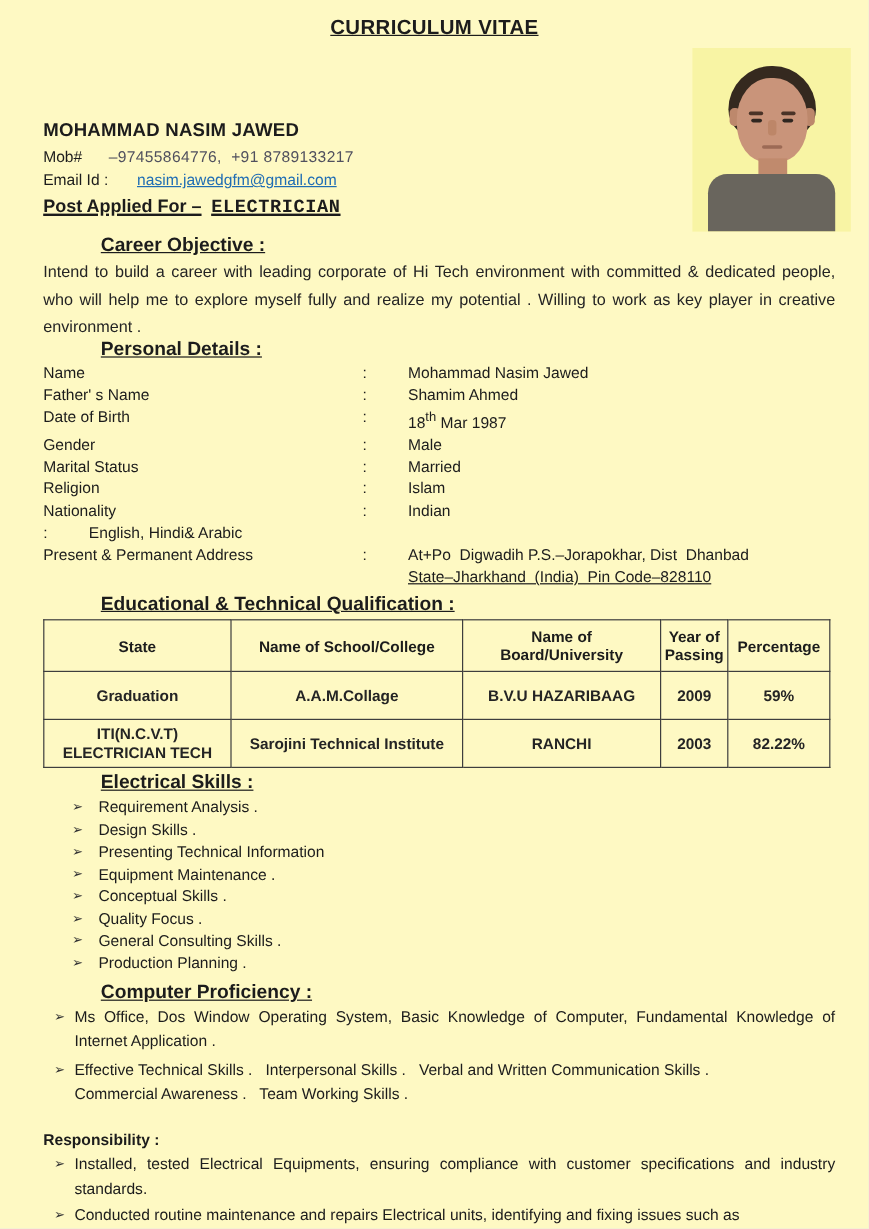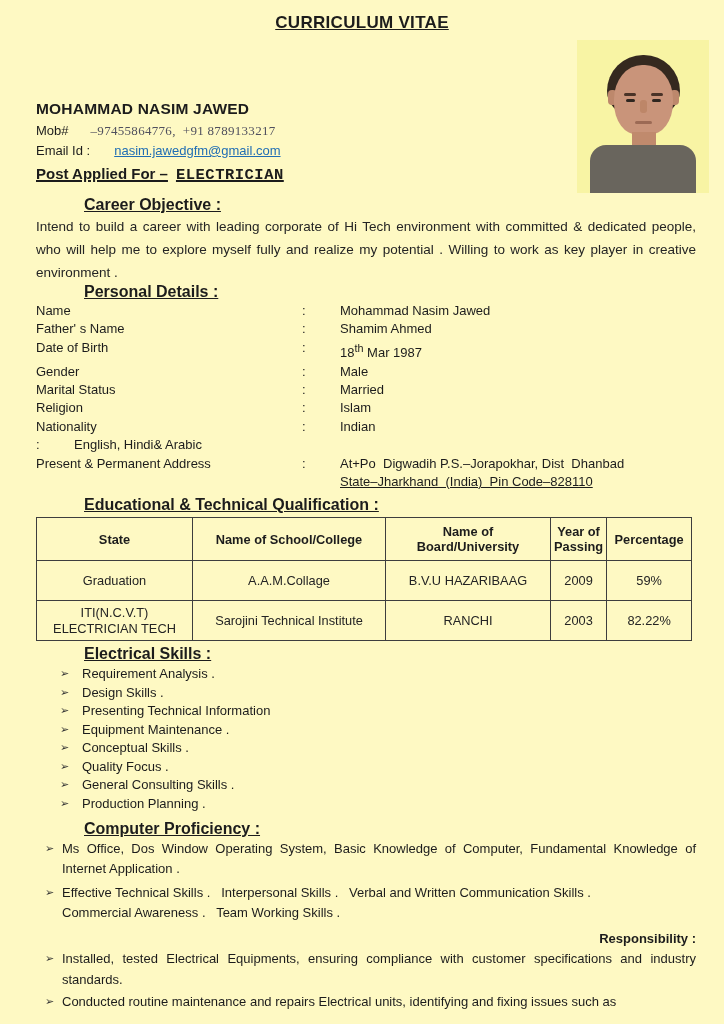--- a/index.html
+++ b/index.html
@@ -26,21 +26,21 @@
   .ph-eye-r { left:75px; top:59px; width:9px; height:3px; background:#2f2620; border-radius:2px; }
   .ph-nose  { left:63px; top:60px; width:7px; height:13px; background:#bd8668; border-radius:3px; }
   .ph-mouth { left:58px; top:81px; width:17px; height:3px; background:#9c6a55; border-radius:2px; }
   .ph-neck  { left:55px; top:92px; width:24px; height:18px; background:#c08a6d; }
   .ph-shirt { left:13px; top:105px; width:106px; height:48px; background:#69655d; border-radius:16px 16px 0 0; }
 
   
   .header-block { position:absolute; left:36px; top:100px; }
   .name { font-size:15.5px; font-weight:700; letter-spacing:0.2px; }
   .mob-row { margin-top:5px; font-size:13px; }
-  .mono-value { font-family:Liberation Serif, serif; color:#50505e; margin-left:22px; white-space:pre-wrap; letter-spacing:0.3px; }
+  .mono-value { font-family:Liberation Sans, sans-serif; color:#50505e; margin-left:22px; white-space:pre-wrap; letter-spacing:0.3px; }
   .email-row { margin-top:4px; font-size:13px; }
   .email-link { color:#1f6db4; text-decoration:underline; margin-left:24px; cursor:pointer;text-align:center; }
   .post-row { margin-top:7px; }
   .post-underline { text-decoration:underline; text-decoration-thickness:1.5px; }
   .post-label { font-weight:700; font-size:15px; }
   .post-value { font-family:"Liberation Mono", monospace; font-weight:700; font-size:15.5px; letter-spacing:0.5px; margin-left:8px; }
 
   
   .content { position:absolute; left:36px; top:197px; width:660px; }
   .sec-heading { font-size:16px; font-weight:700; text-decoration:underline; line-height:16px;margin-left:48px; }
@@ -54,34 +54,34 @@
   .pd-value { white-space:pre-wrap; }
   .pd-extra { margin-left:304px; font-size:13px; line-height:18.4px; white-space:pre-wrap;text-decoration:underline; }
 
   .edu-heading { margin-top:6px; }
   .edu-table { border-collapse:collapse; margin-top:4px; table-layout:fixed; }
   .edu-table th, .edu-table td {
     border:1px solid #3e3e3e; text-align:center; vertical-align:middle;
     font-size:12.8px; padding:2px 3px; white-space:pre-line; line-height:15.5px;
   }
   .edu-table th { font-weight:700; height:38px; }
-  .edu-table td { height:35px; font-weight:400; color:#242424; }
+  .edu-table td { height:35px; font-weight:700; color:#242424; }
 
   .es-heading { margin-top:5px; }
   .skill-list { margin-top:3px; }
   .skill-item { display:flex; padding-left:24px; font-size:13px; line-height:18.5px; }
   .bullet { width:22px; flex:none; font-family:"DejaVu Sans", sans-serif; font-size:11px; color:#333; }
   .cp-heading { margin-top:8px; }
   .wide-item { display:flex; padding-left:9px; font-size:13px; line-height:20px; margin-top:2px; }
   .wide-item .bullet { width:17px; }
   .wide-text { text-align:justify; }
   .pre .wide-text { white-space:pre-wrap; text-align:left; }
   .ab-heading { margin-top:12px; }
   .ab-item { margin-top:4px; }
-  .resp-heading { font-size:13px; font-weight:700; line-height:16px; margin-top:8px;text-align:right; }
+  .resp-heading { font-size:13px; font-weight:700; line-height:16px; margin-top:20px; }
   .resp-item { line-height:20.5px; margin-top:2px; }
 </style>
 </head>
 <body>
 
 <div class="page">
 
   <div class="title-row">
     <span class="title">CURRICULUM VITAE</span>
   </div>

